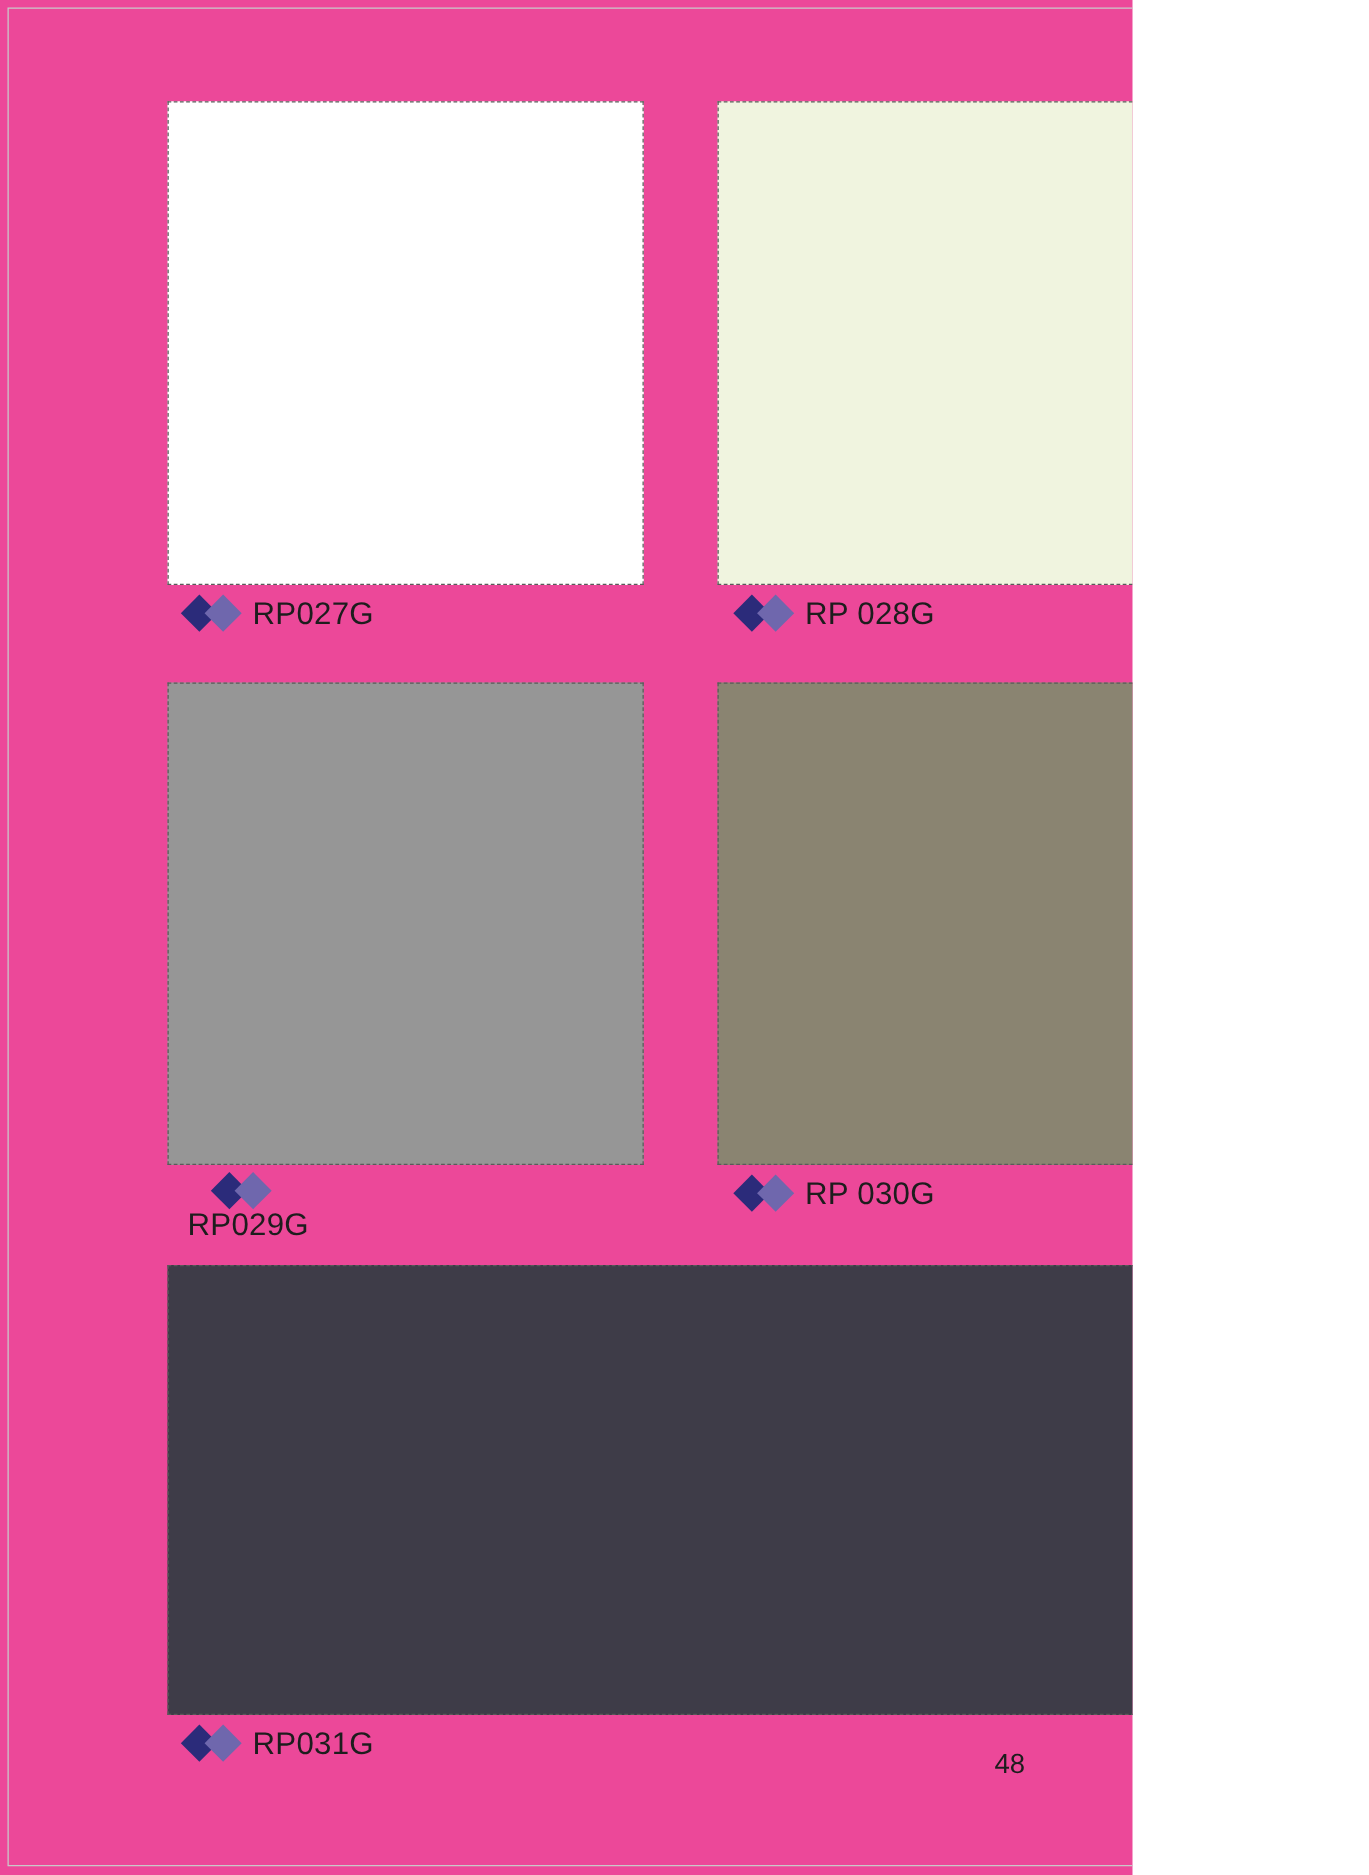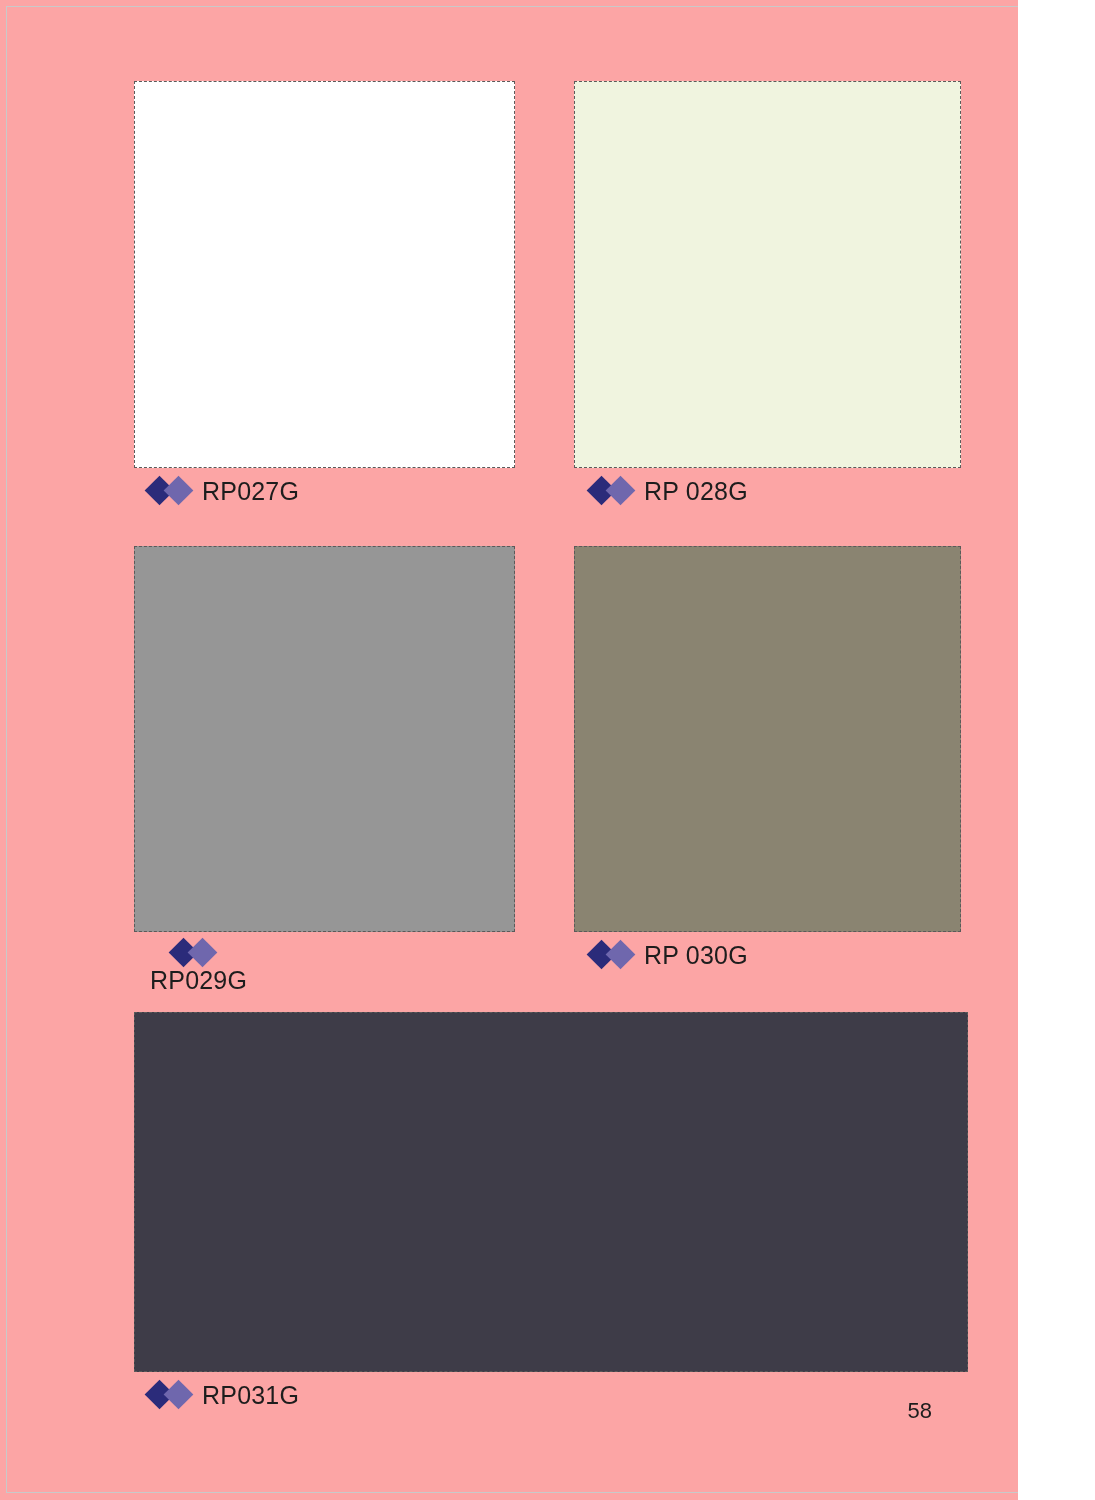--- a/index.html
+++ b/index.html
@@ -6,23 +6,23 @@
     margin: 0;
     padding: 0;
     background: #ffffff;
   }
   body {
     font-family: "Liberation Sans", sans-serif;
   }
 
   #page {
     position: relative;
-    width: 1018px;
+    width: 906px;
     height: 1500px;
-    background: #fca5a5;
+    background: #ec4899;
     overflow: hidden;
   }
 
   
   #page-frame {
     position: absolute;
     left: 6px;
     top: 6px;
     width: 1082px;
     height: 1487px;
@@ -136,15 +136,15 @@
   </div>
 
   <div class="label-row" style="left:148px; top:1378px;text-align:center;">
     <span class="mark">
       <span class="diamond dark"></span>
       <span class="diamond light"></span>
     </span>
     <span class="code">RP031G</span>
   </div>
 
-  <div id="page-number">58</div>
+  <div id="page-number">48</div>
 
 </div>
 
 </body></html>

